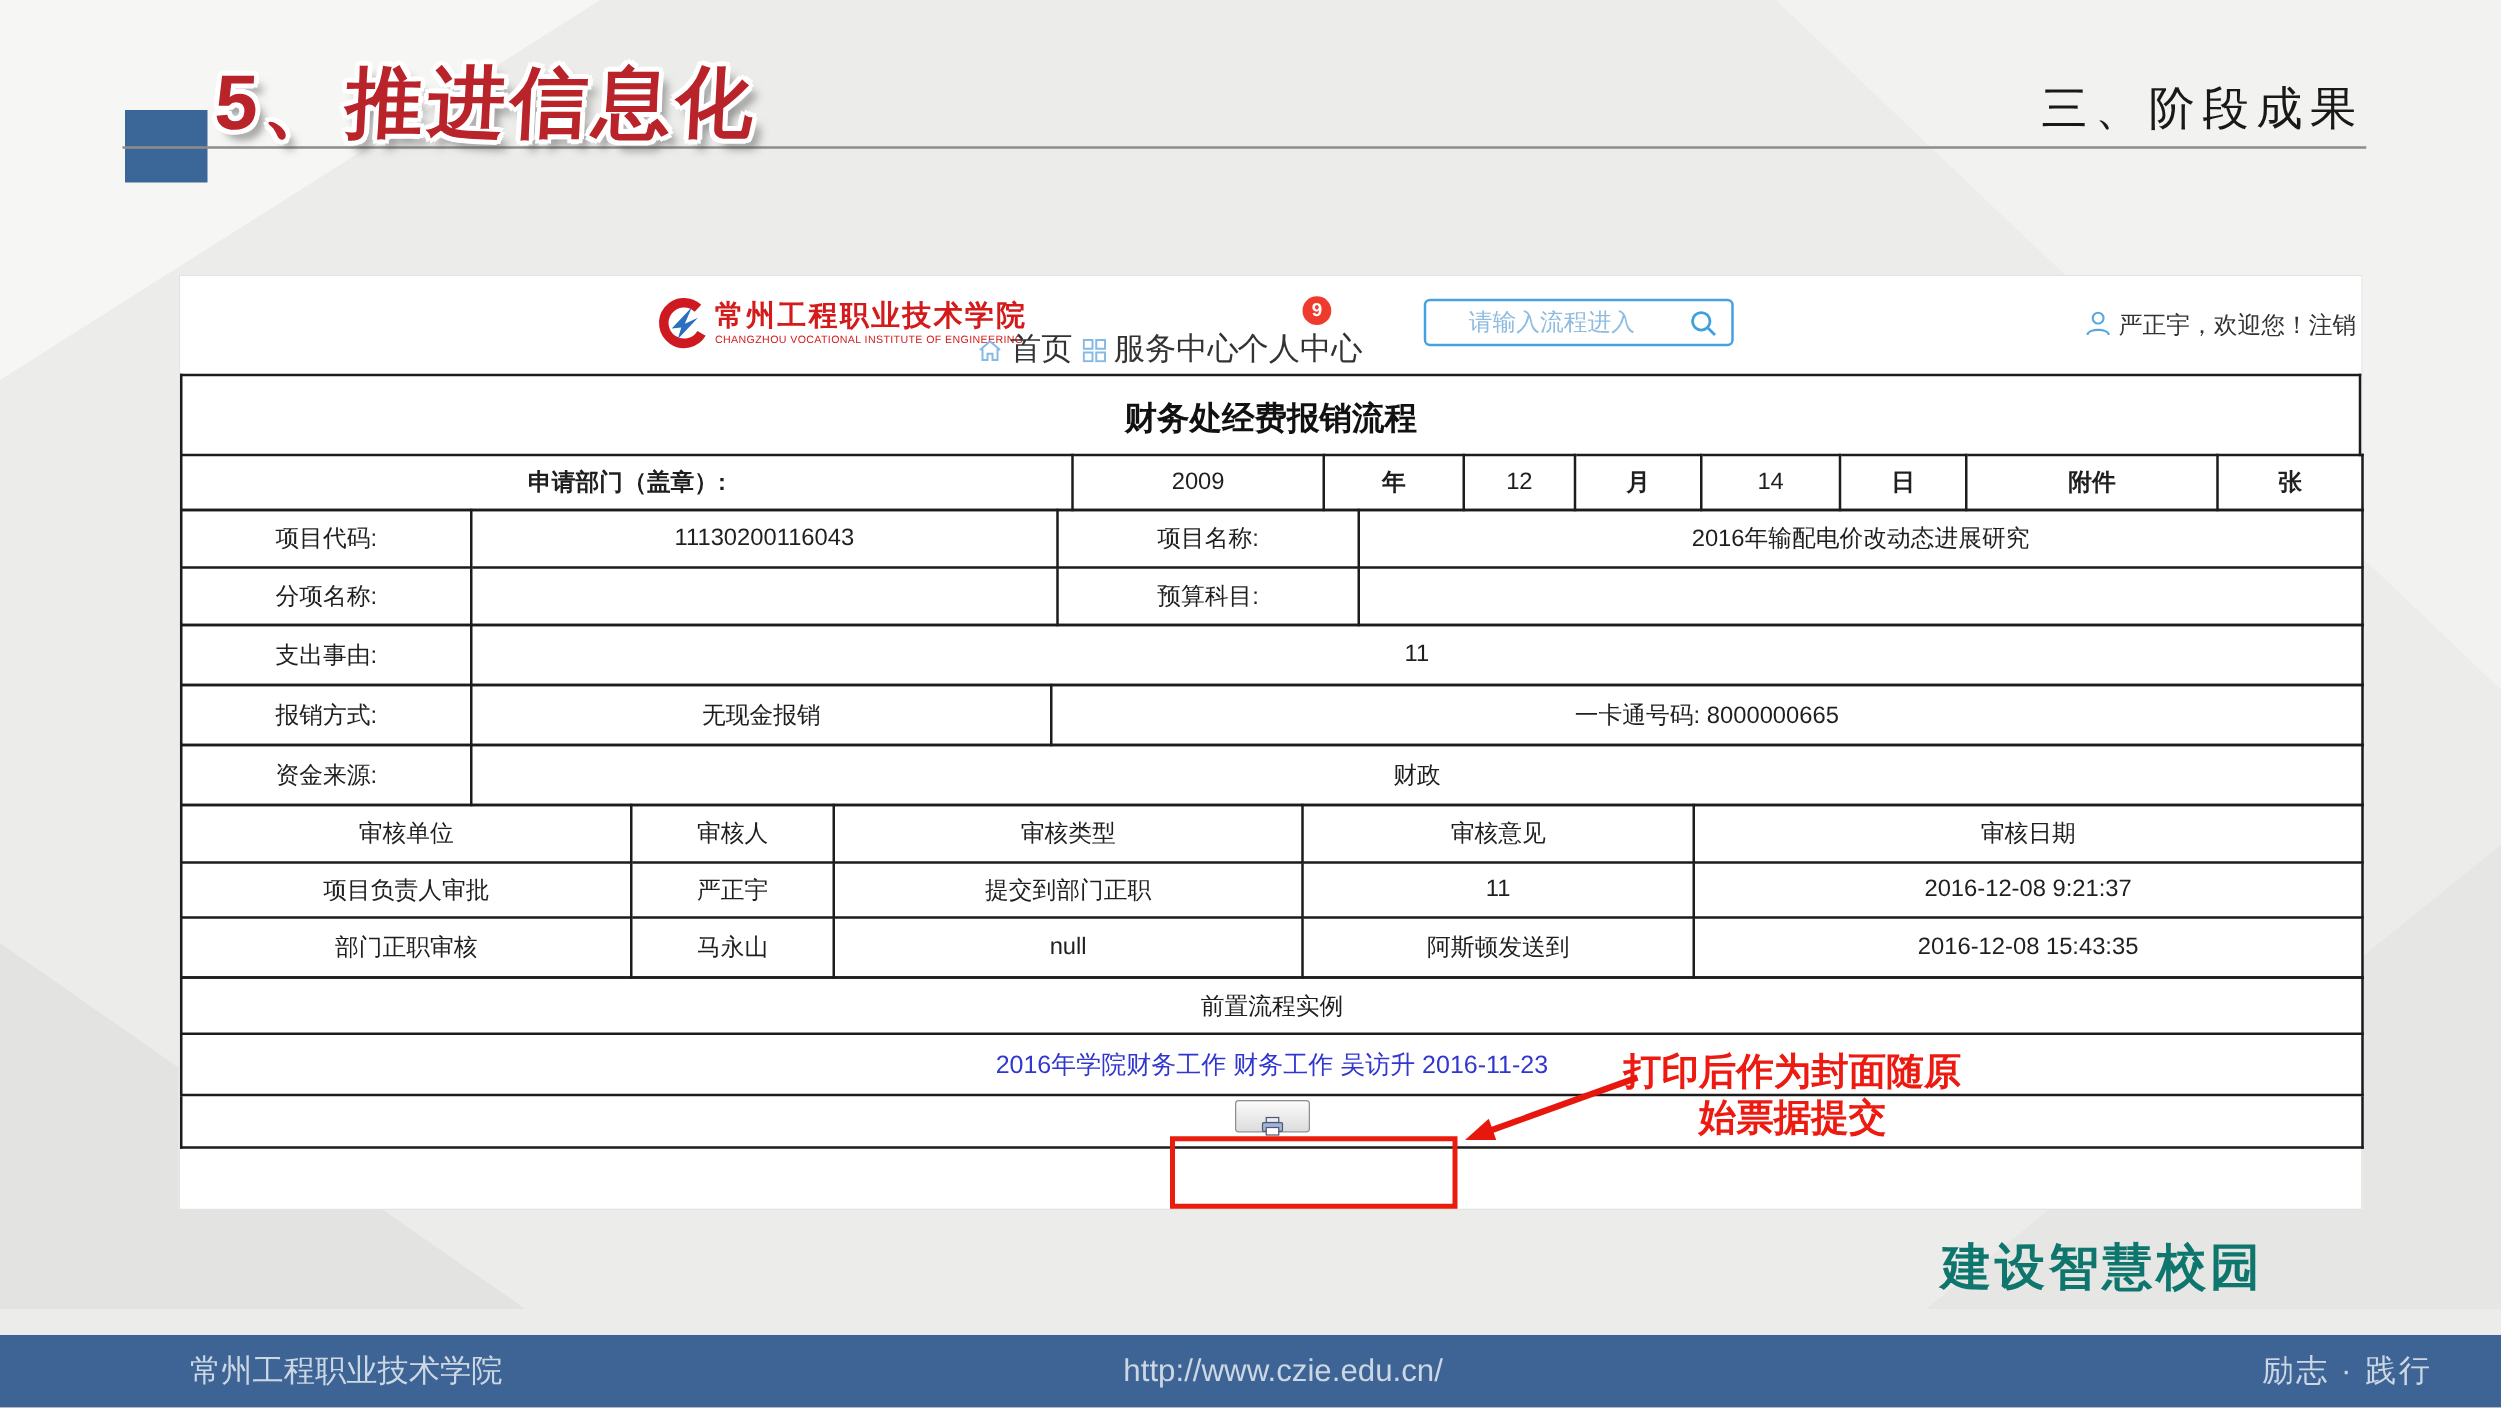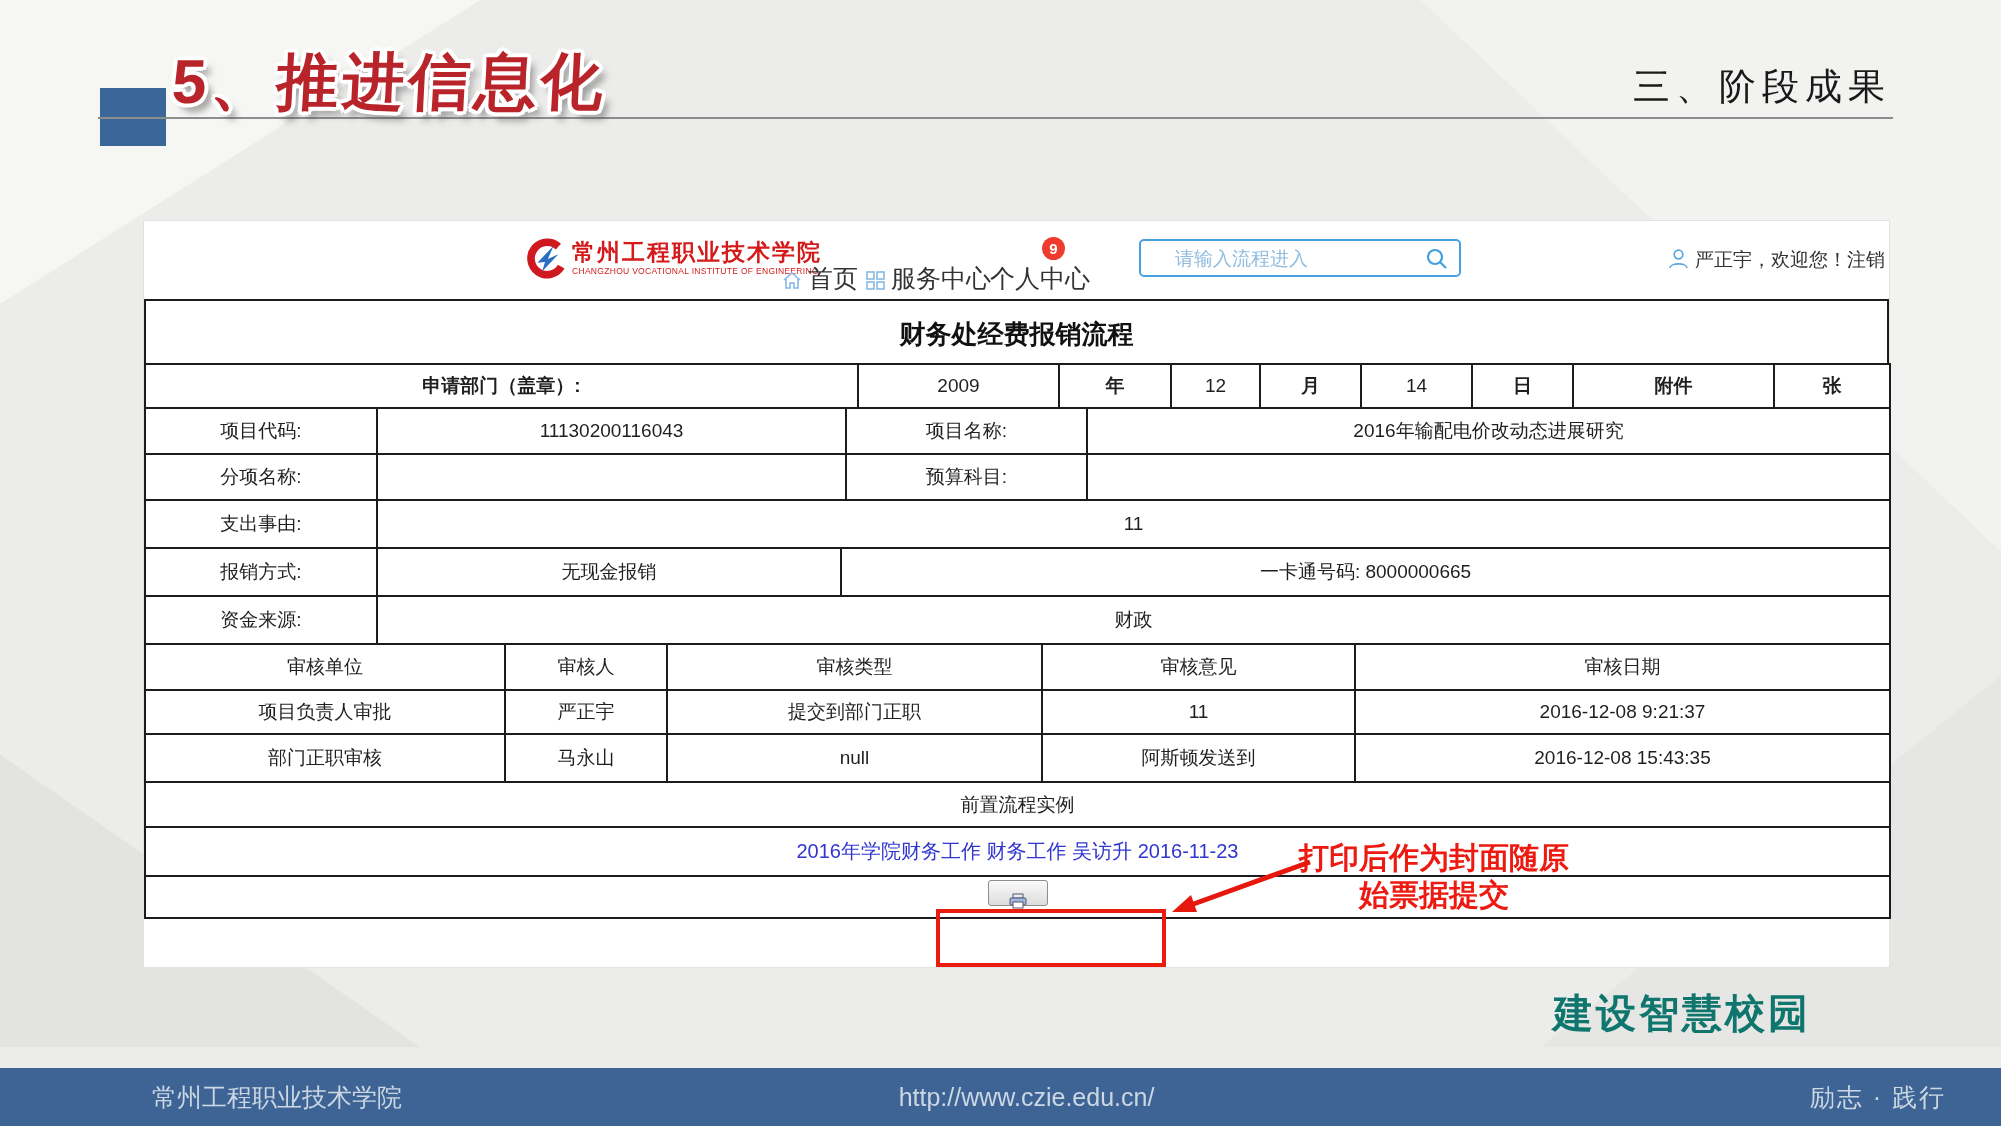--- a/index.html
+++ b/index.html
@@ -53,21 +53,21 @@
   .nav-item .nicon{display:inline-block;vertical-align:-3px;margin-right:6px;}
   .nav-home{left:638px;}
   .nav-service{left:722px;}
   .nav-personal{left:846px;}
   .nav-badge{
     position:absolute;left:898px;top:16px;width:23px;height:23px;border-radius:50%;
     background:#ee3b2d;color:#fff;font-size:15px;font-weight:bold;
     text-align:center;line-height:23px;z-index:2;
   }
   .search-box{
-    position:absolute;left:995px;top:18px;width:322px;height:38px;
+    position:absolute;left:995px;top:18px;width:248px;height:38px;
     border:2px solid #45a2de;border-radius:5px;background:#fff;box-sizing:border-box;
   }
   .search-box input{
     position:absolute;left:32px;top:2px;width:190px;height:30px;border:0;outline:none;
     font-size:19px;color:#333;font-family:inherit;background:transparent;
   }
   .search-box input::placeholder{color:#8fbcdf;opacity:1;}
   .search-icon{position:absolute;right:10px;top:6px;}
   .user-area{position:absolute;left:1524px;top:26px;font-size:19px;color:#333;white-space:nowrap;}
   .user-area .uicon{display:inline-block;vertical-align:-4px;margin-right:6px;}

